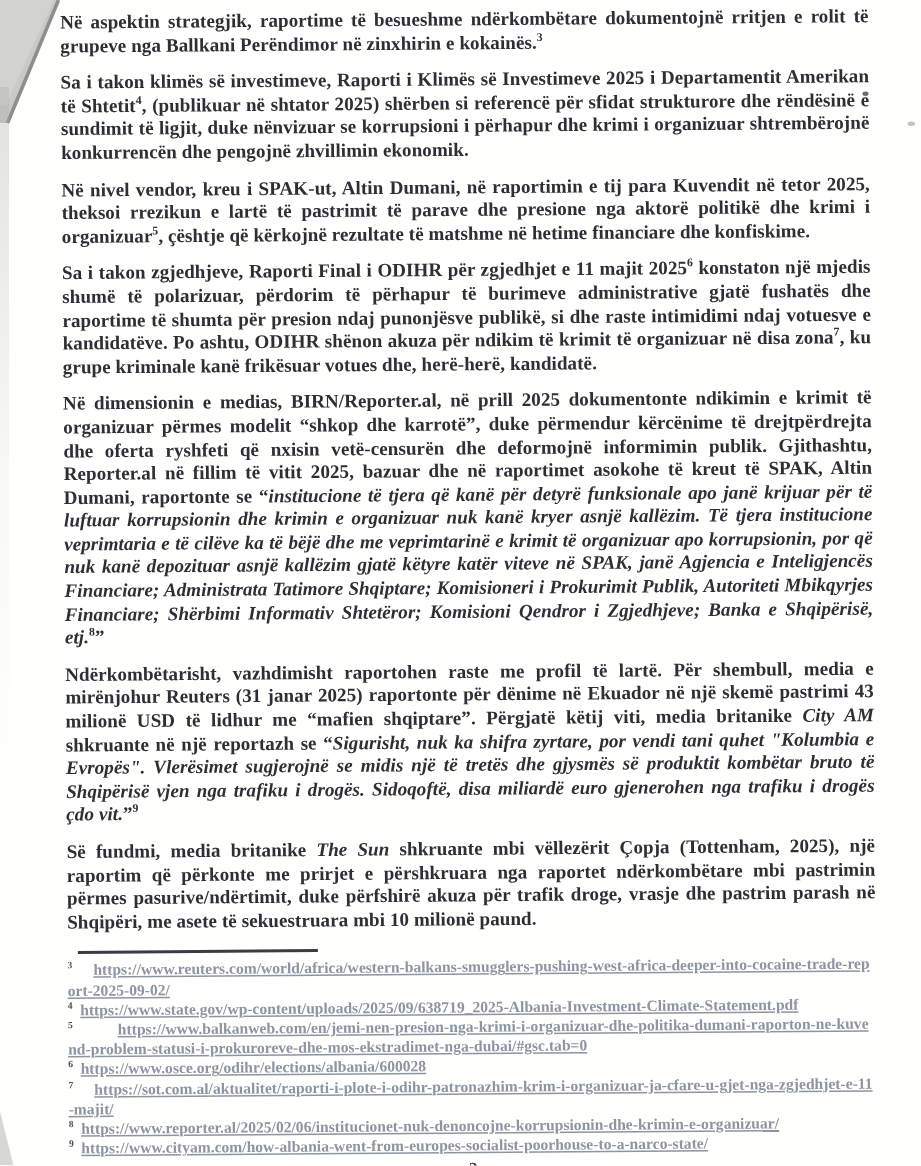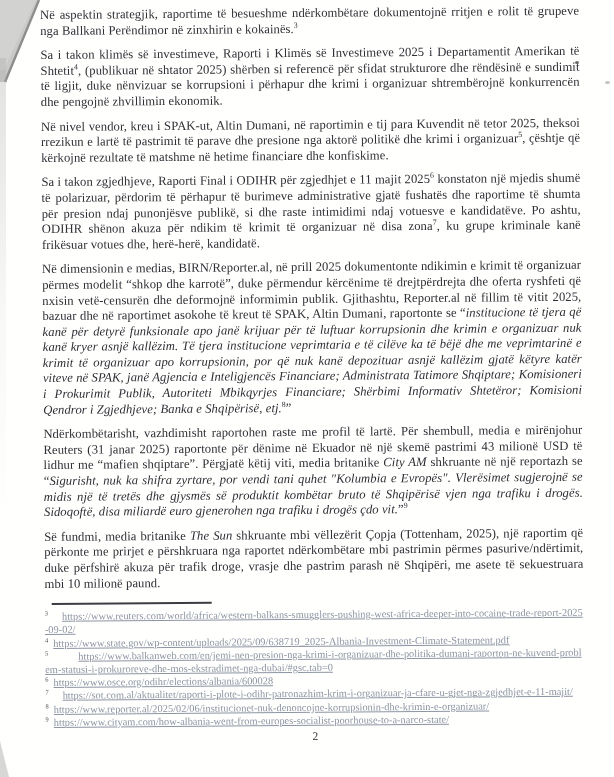--- a/index.html
+++ b/index.html
@@ -10,20 +10,21 @@
     overflow: hidden;
     position: relative;
     --ink: #2f2e35;
     --link: #8d94a2;
     --scan-shadow: #c9c9c7;
   }
   .sheet {
     position: absolute; inset: 0;
     background: #fffffe;
     overflow: hidden;
+    font-weight: bold;
   }
   
   .corner-artifact { position: absolute; top: 0; left: 0; width: 52px; height: 84px; }
   .left-edge-strip {
     position: absolute; left: 0; top: 58px; width: 6px; height: 470px;
     background: linear-gradient(to bottom, rgba(170,170,168,0.35), rgba(200,200,198,0.12) 55%, rgba(200,200,198,0));
   }
   .bottom-corner-artifact { position: absolute; left: 0; bottom: 0; width: 14px; height: 40px; }
   .speck { position: absolute; border-radius: 50%; }
   .speck-1 { left: 575px; top: 61px; width: 4px; height: 3px; background: #6d6d6f; }

